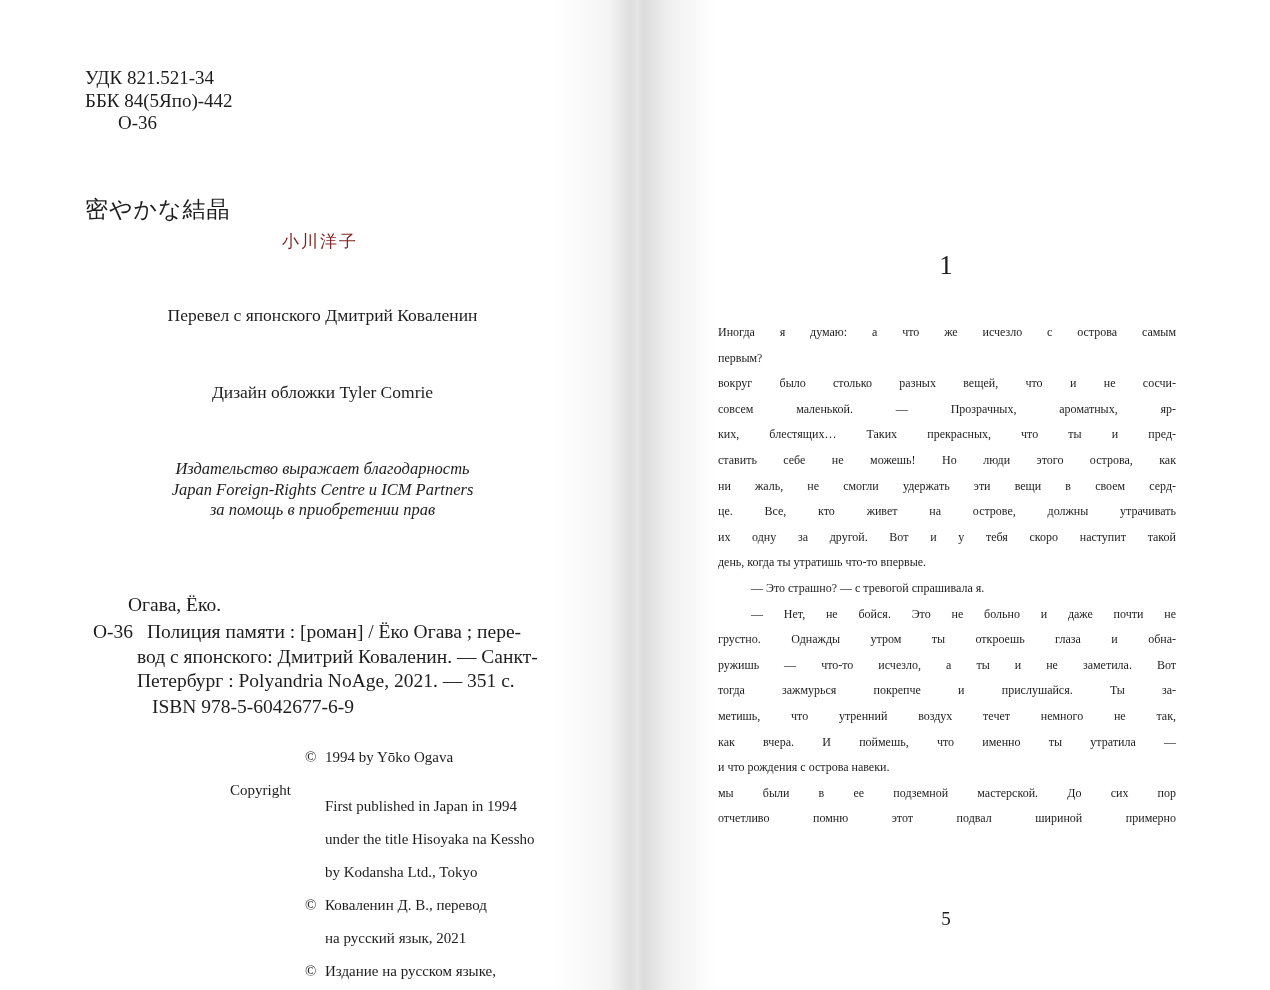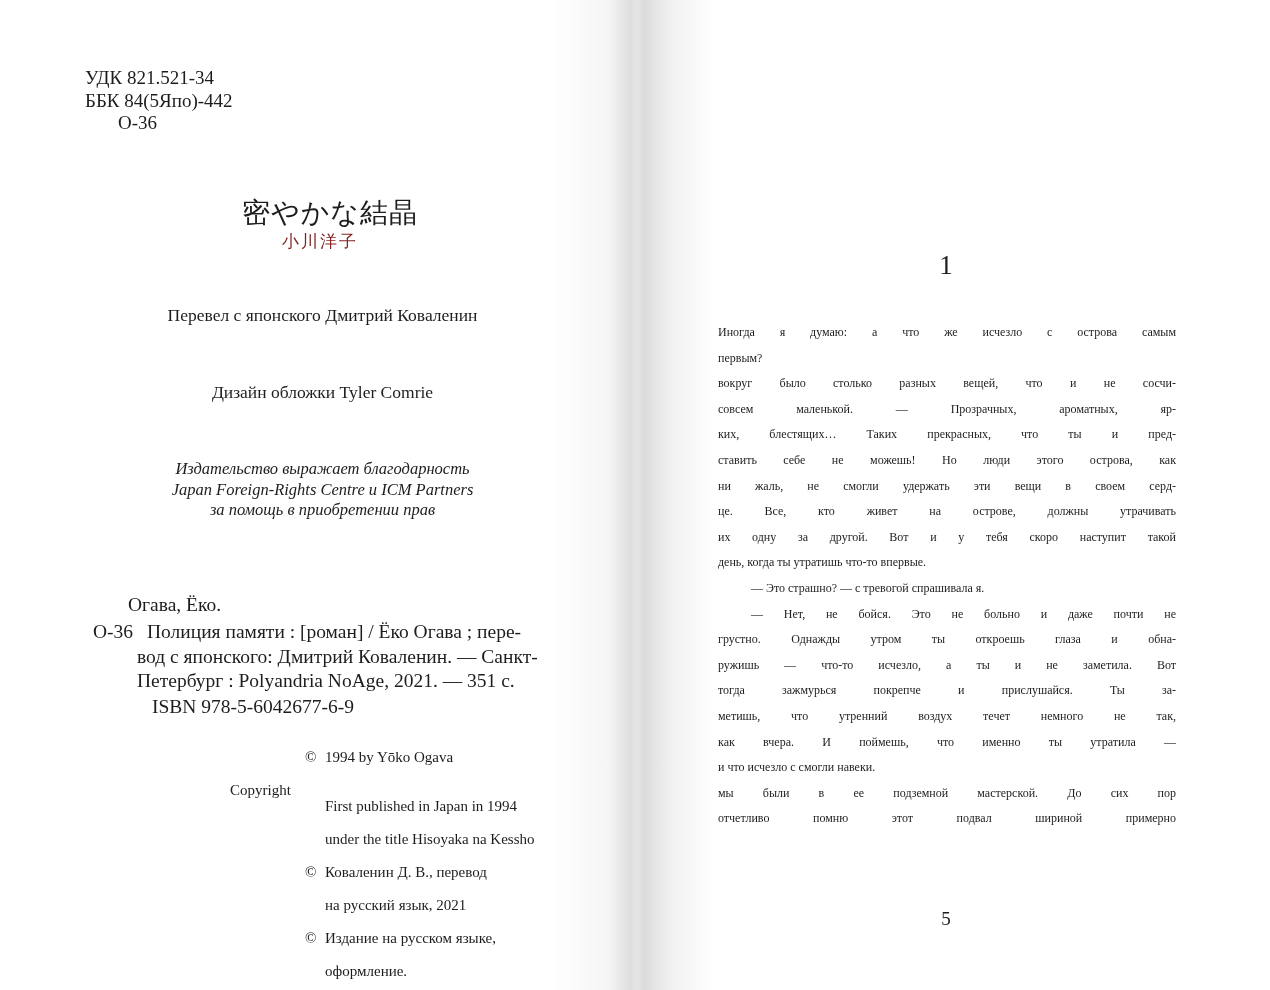--- a/index.html
+++ b/index.html
@@ -4,21 +4,21 @@
 <style>
   html,body{margin:0;padding:0;background:#ffffff;}
   .spread{
     position:relative;width:1270px;height:990px;background:#ffffff;overflow:hidden;
     font-family:"Liberation Serif","DejaVu Serif",serif;color:#1d1d1d;
   }
   .abs{position:absolute;}
   
   .udk-block{left:85px;top:67px;font-size:19px;line-height:22.5px;}
   .udk-code{padding-left:33px;}
-  .jp-title{left:85px;top:194px;width:490px;text-align:center;font-size:28px;letter-spacing:1px;}
+  .jp-title{left:85px;top:194px;width:490px;text-align:left;font-size:23px;letter-spacing:1px;}
   .jp-author{left:75px;top:230px;width:490px;text-align:center;font-size:17px;letter-spacing:2px;color:#7f1d1d;}
   .translator{left:80px;top:305px;width:485px;text-align:center;font-size:17.5px;}
   .design{left:80px;top:382px;width:485px;text-align:center;font-size:17.5px;}
   .ack{left:80px;top:459px;width:485px;text-align:center;font-style:italic;font-size:16.5px;line-height:20.6px;}
   .cat-author{left:128px;top:594px;font-size:19.5px;font-weight:normal;}
   .cat-block{left:93px;top:620px;width:500px;font-size:19.5px;line-height:24.5px;}
   .cat-first{display:flex;}
   .cat-code{width:54px;flex:0 0 54px;}
   .cat-cont{padding-left:44px;}
   .cat-isbn{padding-left:59px;margin-top:1px;}
@@ -94,20 +94,25 @@
           <span class="csym"></span>
           <span>First published in Japan in 1994</span>
         </div>
         <div class="crow">
           <span class="clabel"></span>
           <span class="csym"></span>
           <span>under the title Hisoyaka na Kessho</span>
         </div>
         <div class="crow">
           <span class="clabel"></span>
+          <span class="csym"></span>
+          <span>by Kodansha Ltd., Tokyo</span>
+        </div>
+        <div class="crow">
+          <span class="clabel"></span>
           <span class="csym">©</span>
           <span>Коваленин Д. В., перевод</span>
         </div>
         <div class="crow">
           <span class="clabel"></span>
           <span class="csym"></span>
           <span>на русский язык, 2021</span>
         </div>
         <div class="crow">
           <span class="clabel"></span>
@@ -140,21 +145,21 @@
         <div class="bl j">це. Все, кто живет на острове, должны утрачивать</div>
         <div class="bl j">их одну за другой. Вот и у тебя скоро наступит такой</div>
         <div class="bl">день, когда ты утратишь что-то впервые.</div>
         <div class="bl ind">— Это страшно? — с тревогой спрашивала я.</div>
         <div class="bl j ind">— Нет, не бойся. Это не больно и даже почти не</div>
         <div class="bl j">грустно. Однажды утром ты откроешь глаза и обна-</div>
         <div class="bl j">ружишь — что-то исчезло, а ты и не заметила. Вот</div>
         <div class="bl j">тогда зажмурься покрепче и прислушайся. Ты за-</div>
         <div class="bl j">метишь, что утренний воздух течет немного не так,</div>
         <div class="bl j">как вчера. И поймешь, что именно ты утратила —</div>
-        <div class="bl">и что исчезло с смогли навеки.</div>
+        <div class="bl">и что рождения с острова навеки.</div>
         <div class="bl j">мы были в ее подземной мастерской. До сих пор</div>
         <div class="bl j">отчетливо помню этот подвал шириной примерно</div>
       </div>
     <div class="abs folio">5</div>
   </section>
 
   <div class="abs gutter"></div>
 </div>
 
 </body></html>

